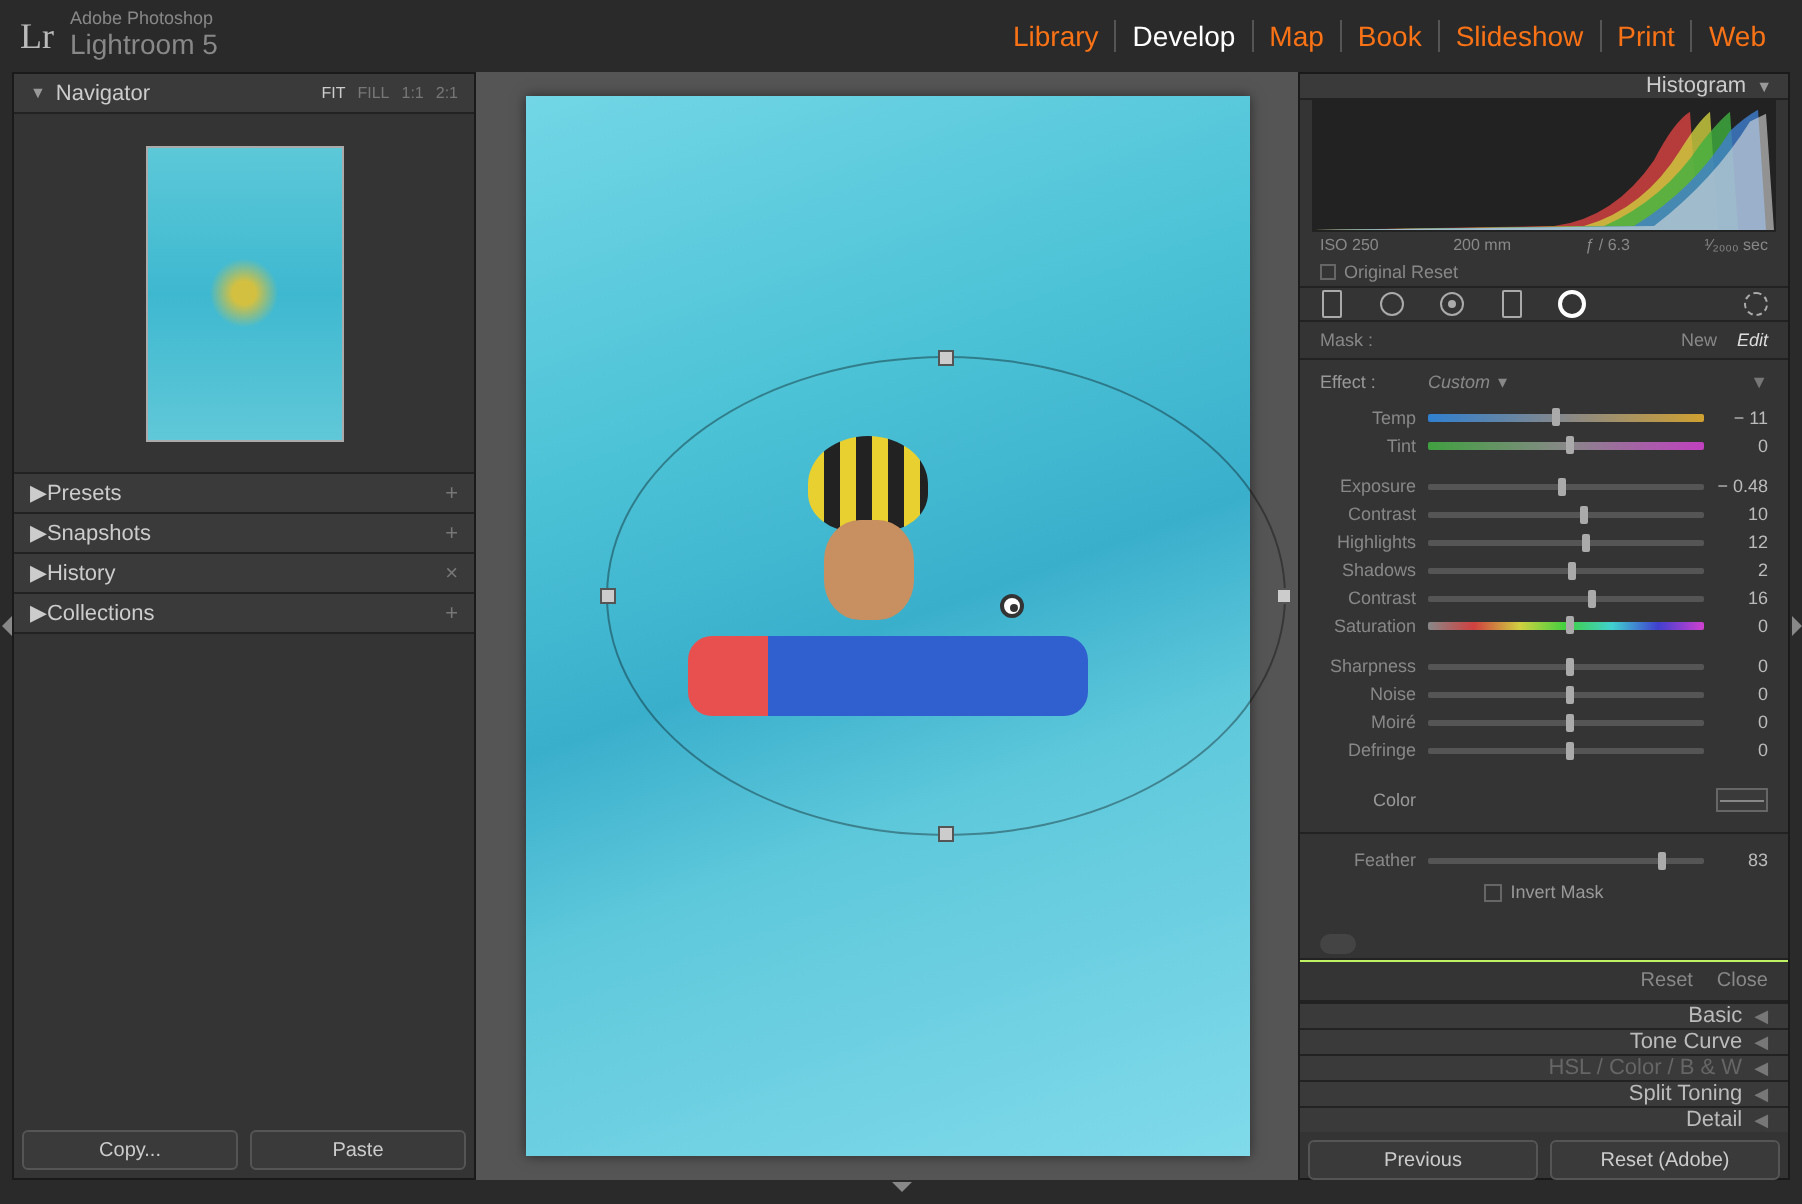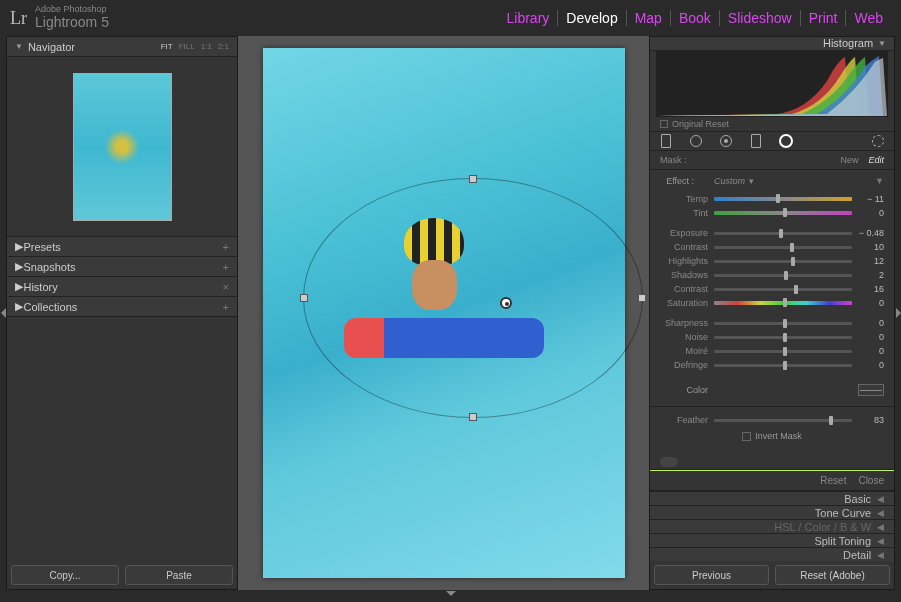--- a/index.html
+++ b/index.html
@@ -3,21 +3,21 @@
 <meta charset="utf-8">
 <style>
   * { box-sizing: border-box; margin: 0; padding: 0; }
   body { width: 901px; height: 602px; background: #2a2a2a; font-family: "Lucida Grande", "Segoe UI", sans-serif; font-size: 10px; color: #999; overflow: hidden; }
   .topbar { height: 36px; display: flex; align-items: center; padding: 0 10px; }
   .logo-lr { font-family: "Times New Roman", serif; font-size: 18px; color: #bbb; font-weight: 300; margin-right: 8px; }
   .app-sub { font-size: 9px; color: #888; }
   .app-name { font-size: 14px; color: #888; font-weight: 300; }
   .app-block { display: flex; flex-direction: column; line-height: 1.1; }
   .modules { margin-left: auto; display: flex; gap: 0; align-items: center; }
-  .module { font-size: 14px; color: #d946ef; padding: 0 8px; cursor: pointer; border-right: 1px solid #555; }
+  .module { font-size: 14px; color: #f97316; padding: 0 8px; cursor: pointer; border-right: 1px solid #555; }
   .module:last-child { border-right: none; }
   .module.active { color: #fff; }
   .main { display: flex; height: 554px; }
   .left-panel { width: 232px; background: #343434; border: 1px solid #1a1a1a; display: flex; flex-direction: column; }
   .center { flex: 1; background: #555; display: flex; align-items: center; justify-content: center; position: relative; }
   .right-panel { width: 246px; background: #343434; border: 1px solid #1a1a1a; display: flex; flex-direction: column; }
   .edge-handle { width: 6px; background: #2a2a2a; display: flex; align-items: center; justify-content: center; cursor: pointer; }
   .edge-handle .tri { width: 0; height: 0; }
   .edge-handle.left .tri { border-top: 5px solid transparent; border-bottom: 5px solid transparent; border-left: 5px solid #888; }
   .edge-handle.right .tri { border-top: 5px solid transparent; border-bottom: 5px solid transparent; border-right: 5px solid #888; }
@@ -59,21 +59,21 @@
   .tool-icon.active { color: #fff; }
   .circ { width: 12px; height: 12px; border: 1.5px solid currentColor; border-radius: 50%; }
   .circ-d { width: 12px; height: 12px; border: 1.5px dashed currentColor; border-radius: 50%; }
   .rect { width: 10px; height: 14px; border: 1.5px solid currentColor; border-radius: 1px; }
   .circ-lg { width: 14px; height: 14px; border: 2px solid currentColor; border-radius: 50%; }
   .mask-header { display: flex; padding: 4px 10px; font-size: 9px; color: #888; border-bottom: 1px solid #222; }
   .mask-header .r { margin-left: auto; display:flex; gap:10px; }
   .mask-header .r span.active { color: #ddd; font-style: italic; }
   .adjust-pane { padding: 4px 10px 8px 10px; font-size: 9px; color: #999; }
   .effect-row { display: flex; align-items: center; padding: 2px 0 6px 0; }
-  .effect-row .lab { width: 54px; text-align: right; padding-right: 20px; }
+  .effect-row .lab { width: 54px; padding-right: 20px; }
   .effect-row .val { color: #888; font-style: italic; }
   .effect-row .disc-s { margin-left: auto; color: #777; }
   .slider { display: flex; align-items: center; padding: 1px 0; height: 14px; }
   .slider .lab { width: 54px; text-align: right; padding-right: 6px; color: #888; font-size: 9px; }
   .slider .track { flex: 1; height: 3px; background: #555; position: relative; border-radius: 1px; }
   .slider.temp .track { background: linear-gradient(90deg, #3080d0, #888, #d0a030); height: 4px; }
   .slider.tint .track { background: linear-gradient(90deg, #40a040, #888, #c040c0); height: 4px; }
   .slider.sat .track { background: linear-gradient(90deg, #888, #d04040, #d0d040, #40d040, #40d0d0, #4040d0, #d040d0); height: 4px; }
   .slider .thumb { position: absolute; top: -3px; width: 4px; height: 9px; background: #aaa; border-radius: 1px; }
   .slider .val { width: 32px; text-align: right; color: #bbb; padding-left: 4px; }
@@ -184,20 +184,26 @@
     <div class="histogram">
       <div class="histo-plot">
         <svg viewBox="0 0 230 66" preserveAspectRatio="none">
           <path d="M0 66 L120 64 Q150 60 170 30 Q180 10 188 5 L192 66 Z" fill="#d04040" opacity="0.85"></path>
           <path d="M0 66 L135 64 Q165 55 183 25 Q192 10 198 5 L202 66 Z" fill="#d0d040" opacity="0.8"></path>
           <path d="M0 66 L145 64 Q175 50 193 22 Q202 10 208 5 L212 66 Z" fill="#40b040" opacity="0.8"></path>
           <path d="M0 66 L160 64 Q190 45 208 15 Q215 8 222 4 L226 66 Z" fill="#4080d0" opacity="0.8"></path>
           <path d="M0 66 L170 64 Q200 40 218 10 L226 6 L230 66 Z" fill="#ddd" opacity="0.6"></path>
         </svg>
       </div>
+      <div class="histo-info">
+        <span>ISO 250</span>
+        <span>200 mm</span>
+        <span>ƒ / 6.3</span>
+        <span>¹⁄₂₀₀₀ sec</span>
+      </div>
       <div class="histo-orig">
         <span class="chk"></span>
         <span>Original Reset</span>
       </div>
     </div>
 
     <div class="tool-row">
       <span class="tool-icon">
           <div class="rect" style="transform:rotate(0deg);border-style:solid;"></div>
         </span>

